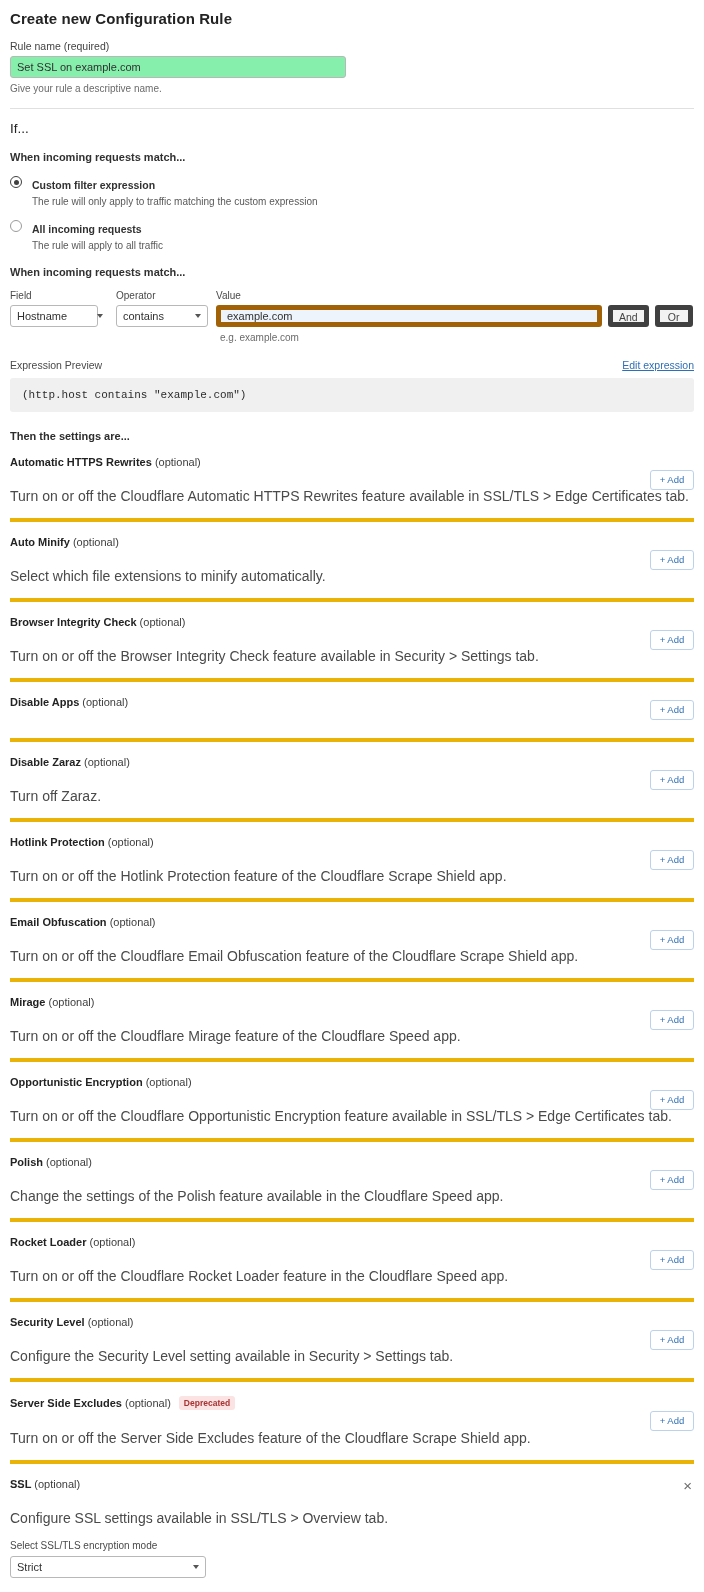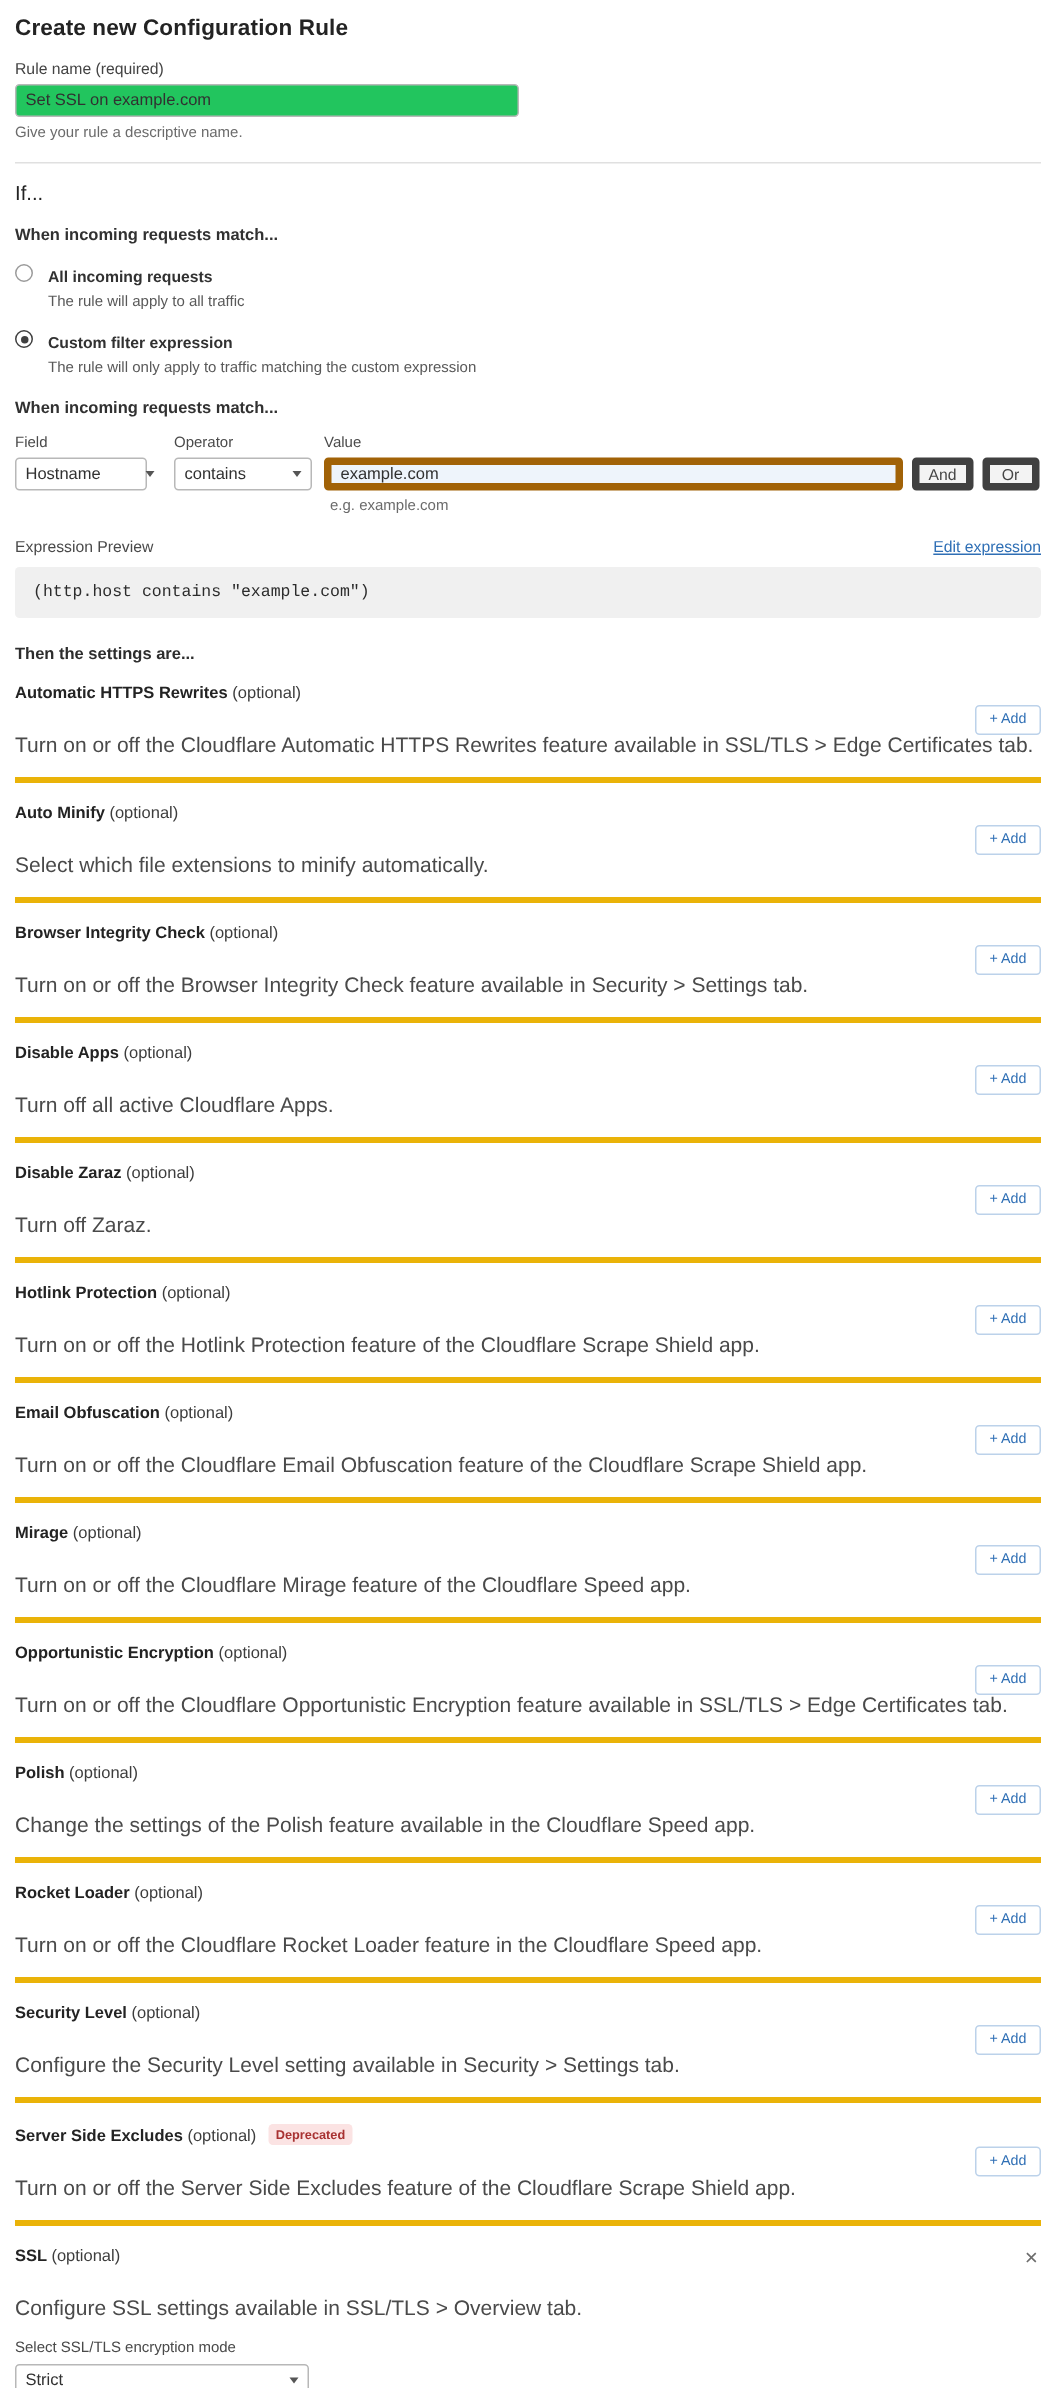--- a/index.html
+++ b/index.html
@@ -34,21 +34,21 @@
   .text-input {
     width: 336px;
     height: 22px;
     border: 1px solid #b8b8b8;
     border-radius: 3px;
     font-size: 11px;
     font-family: "Liberation Sans", sans-serif;
     color: #313131;
     padding: 0 6px;
     outline: none;
-    background: #22c55e;
+    background: #86efac;
   }
   .help-text {
     font-size: 10px;
     color: #6b6b6b;
     margin-top: 5px;
   }
   .hr {
     border: none;
     border-top: 1px solid #e0e0e0;
     margin: 14px 0 0 0;
@@ -285,32 +285,32 @@
   <div class="field-label">Rule name (required)</div>
   <input class="text-input" type="text" value="Set SSL on example.com" style="">
   <div class="help-text">Give your rule a descriptive name.</div>
 
   <hr class="hr">
 
   <div class="section-if">If...</div>
   <div class="subhead">When incoming requests match...</div>
 
   <div class="radio-row">
+    <span class="radio checked"></span>
+    <span>
+      <span class="radio-label">Custom filter expression</span>
+      <div class="radio-desc">The rule will only apply to traffic matching the custom expression</div>
+    </span>
+  </div>
+
+  <div class="radio-row">
     <span class="radio"></span>
     <span>
       <span class="radio-label">All incoming requests</span>
       <div class="radio-desc">The rule will apply to all traffic</div>
-    </span>
-  </div>
-
-  <div class="radio-row">
-    <span class="radio checked"></span>
-    <span>
-      <span class="radio-label">Custom filter expression</span>
-      <div class="radio-desc">The rule will only apply to traffic matching the custom expression</div>
     </span>
   </div>
 
   <div class="subhead">When incoming requests match...</div>
 
   <div class="filter-row">
     <div class="field-col">
       <div class="col-label">Field</div>
       <div class="select-wrap">
         <select class="sel" style="width:88px">
@@ -359,21 +359,20 @@
   </div>
 
   <div class="setting">
     <div class="setting-title"><span>Browser Integrity Check</span> <span class="opt">(optional)</span></div>
     <div class="setting-desc">Turn on or off the Browser Integrity Check feature available in Security &gt; Settings tab.</div>
     <button class="add-btn">+ Add</button>
   </div>
 
   <div class="setting">
     <div class="setting-title"><span>Disable Apps</span> <span class="opt">(optional)</span></div>
-    <div class="setting-desc">Turn off all active Cloudflare Apps.</div>
     <button class="add-btn">+ Add</button>
   </div>
 
   <div class="setting">
     <div class="setting-title"><span>Disable Zaraz</span> <span class="opt">(optional)</span></div>
     <div class="setting-desc">Turn off Zaraz.</div>
     <button class="add-btn">+ Add</button>
   </div>
 
   <div class="setting">

